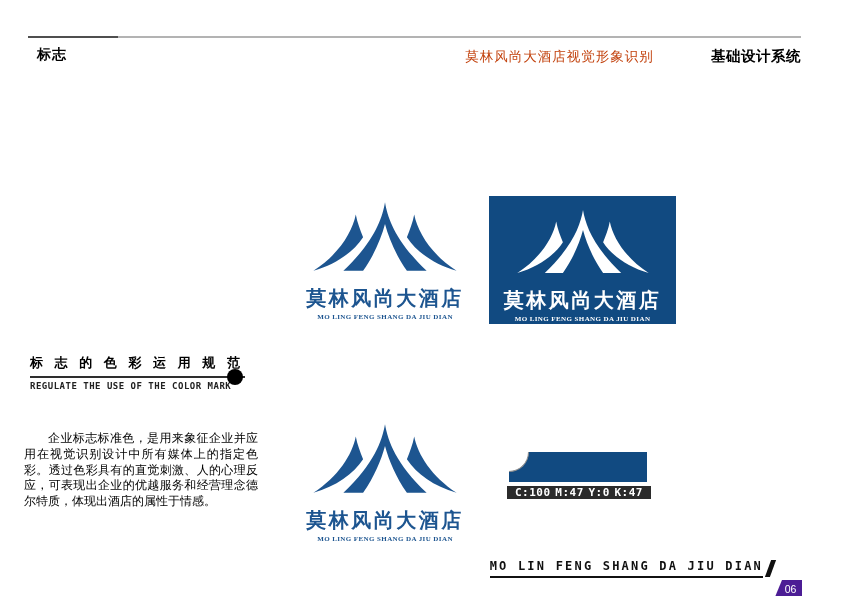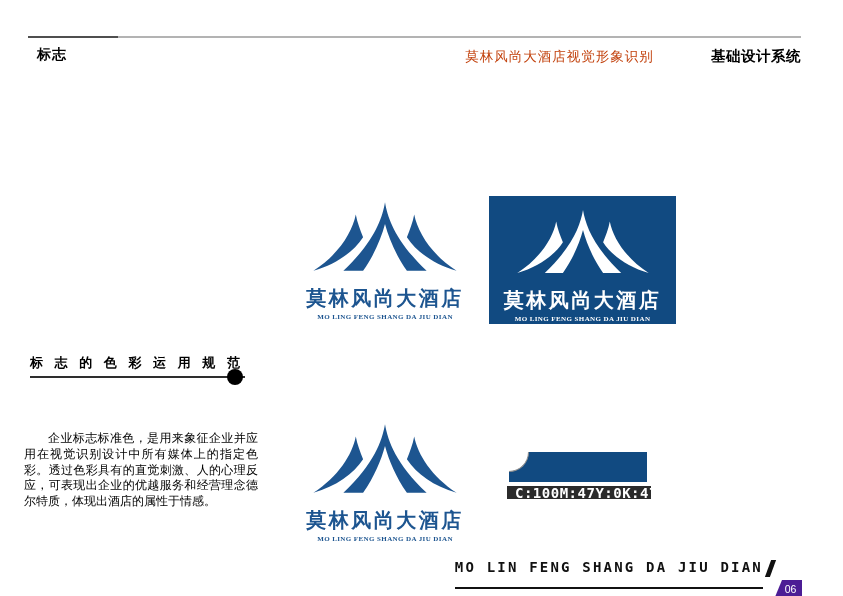--- a/index.html
+++ b/index.html
@@ -50,28 +50,28 @@
                font-family:"Liberation Serif", serif; font-size:12px; line-height:15.8px;
                color:#000; text-align:justify; text-indent:2em; }
 
   
   .swatch { position:absolute; left:509px; top:452px; width:138px; height:30px; background:#114a81; }
   .swatch-curl { position:absolute; left:0; top:0; width:20px; height:20px; background:#ffffff;
                  border:1px solid #8f8f8f; border-top:none; border-left:none;
                  border-radius:0 0 100% 0; }
   .cmyk-bar { position:absolute; left:507px; top:486px; width:144px; height:13px; background:#2b2b2b;
               display:flex; align-items:center; justify-content:space-between; padding:0 8px; }
-  .cmyk-bar span { color:#ffffff; font-size:14px; font-weight:bold; letter-spacing:0.5px;
+  .cmyk-bar span { color:#ffffff; font-size:11px; font-weight:bold; letter-spacing:0.5px;
                    font-family:"DejaVu Sans Mono", monospace; }
 
   
   .footer { position:absolute; right:41px; top:559px; display:flex; align-items:flex-start; }
-  .footer-text { font-size:14px; font-weight:bold; letter-spacing:2.2px; color:#111;
+  .footer-text { font-size:12px; font-weight:bold; letter-spacing:2.2px; color:#111;
                  font-family:"DejaVu Sans Mono", monospace; border-bottom:2px solid #111;
-                 padding-bottom:12px; white-space:nowrap; }
+                 padding-bottom:3px; white-space:nowrap; }
   .page-tag { display:flex; margin-left:5px; margin-top:1px; }
   .tag-slash { width:5px; height:17px; background:#111; transform:skewX(-20deg); margin-right:2px; }
   .tag-box { width:27px; height:17px; background:#4c1d95; color:#fff; font-size:10.5px; font-weight:normal;
              display:flex; align-items:center; justify-content:center; padding-left:4px;
              clip-path:polygon(7px 0, 100% 0, 100% 100%, 0 100%);
              font-family:"Liberation Sans", sans-serif;margin-top:20px; }
 </style>
 </head>
 <body>
 
@@ -105,20 +105,21 @@
     </svg>
     <div class="logo-cn white-txt">莫林风尚大酒店</div>
     <div class="logo-en white-txt">MO LING FENG SHANG DA JIU DIAN</div>
   </div>
 
   <div class="section sec2">
     <div class="sec-cn">标 志 的 色 彩 运 用 规 范</div>
     <div class="sec-rule">
       <div class="sec-bullet"></div>
     </div>
+    <div class="sec-en">REGULATE THE USE OF THE COLOR MARK</div>
   </div>
 
   <div class="body-text">企业标志标准色，是用来象征企业并应用在视觉识别设计中所有媒体上的指定色彩。透过色彩具有的直觉刺激、人的心理反应，可表现出企业的优越服务和经营理念德尔特质，体现出酒店的属性于情感。</div>
 
   <div class="logo-block logo-3">
     <svg class="logo-mark" width="146" height="73" viewBox="0 0 200 100">
       <path d="M100,3 C96,26 85,57 43,97 L70,97 C85,76 95,52 100,33 C105,52 115,76 130,97 L157,97 C115,57 104,26 100,3 Z" fill="#1d5590"></path>
       <path d="M60,20 C55,45 36,75 2,97 C33,88 57,71 70,51 C66,41 62,31 60,20 Z" fill="#1d5590"></path>
       <path d="M140,20 C145,45 164,75 198,97 C167,88 143,71 130,51 C134,41 138,31 140,20 Z" fill="#1d5590"></path>
     </svg>

